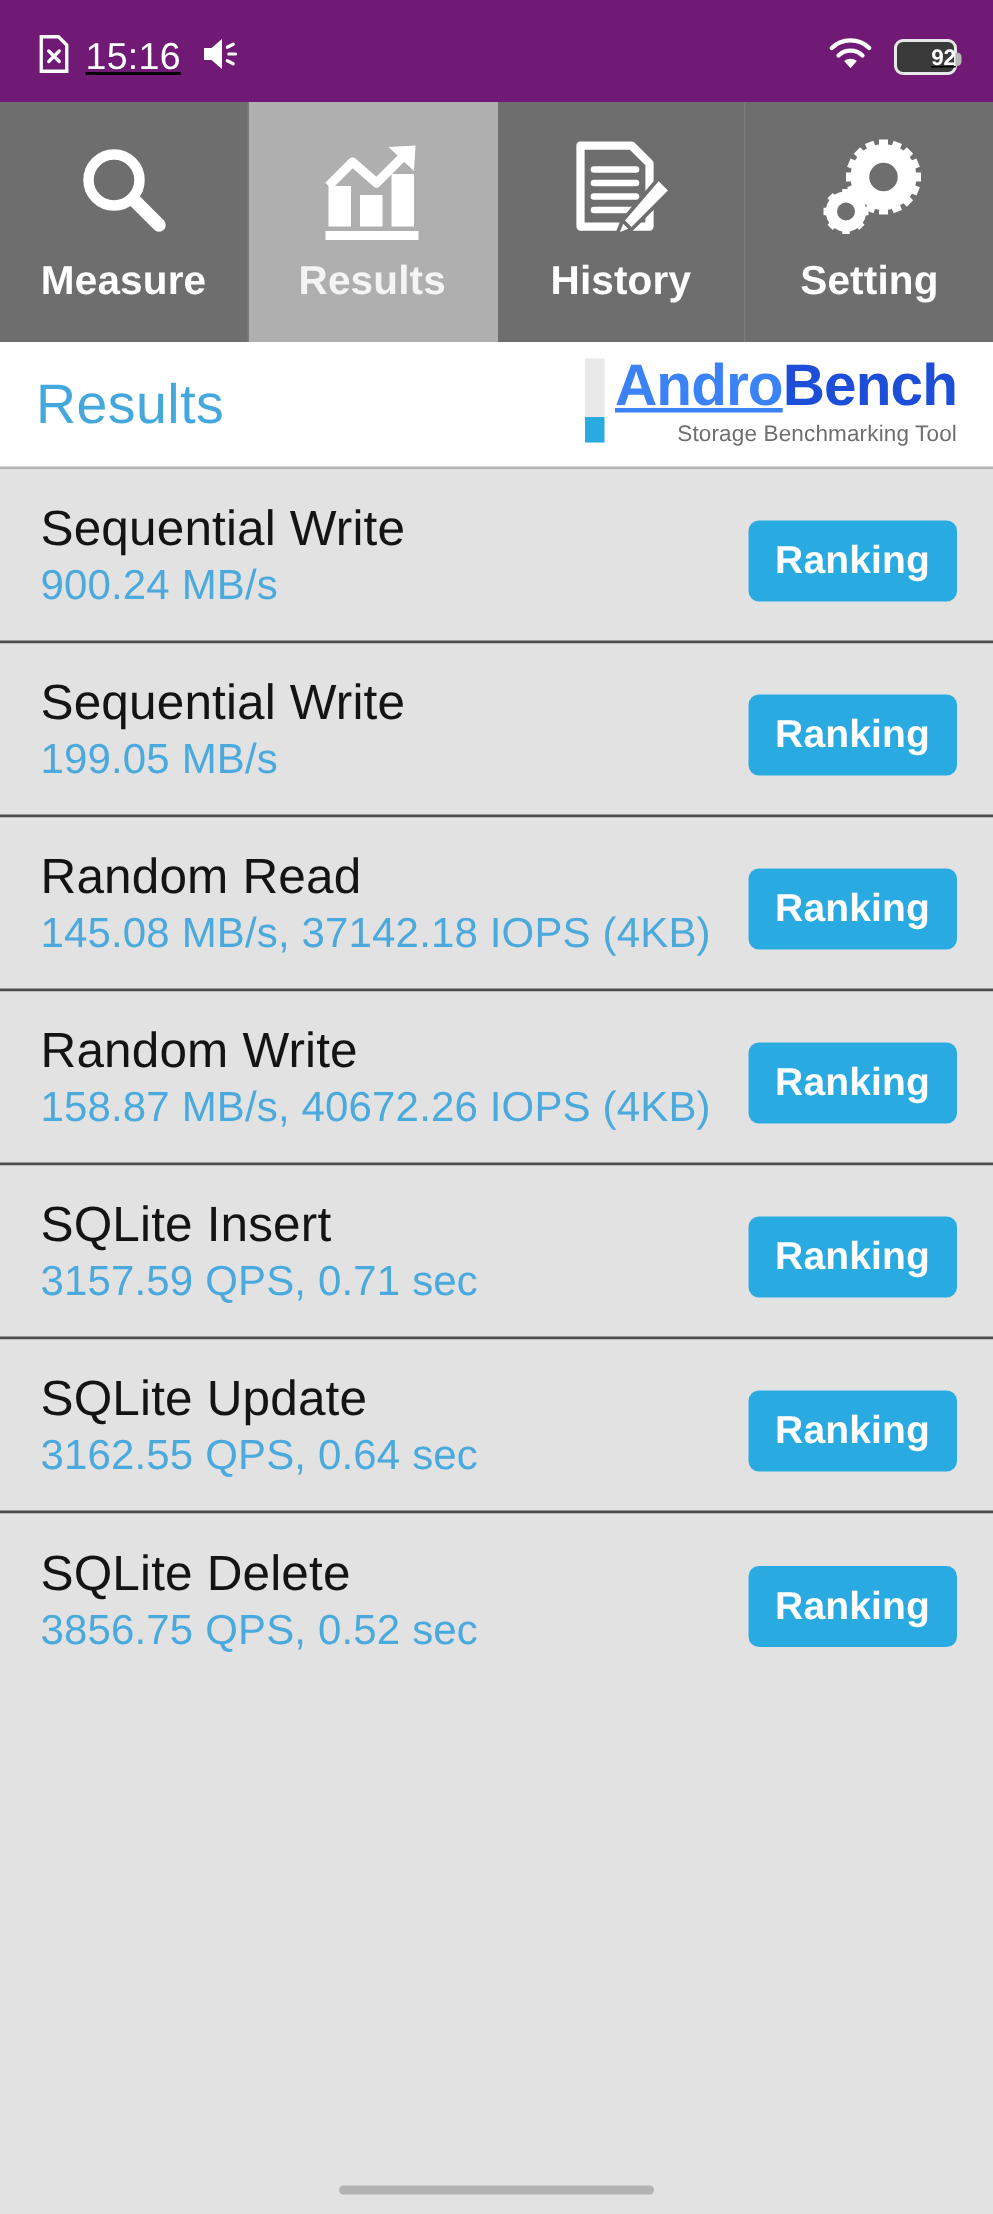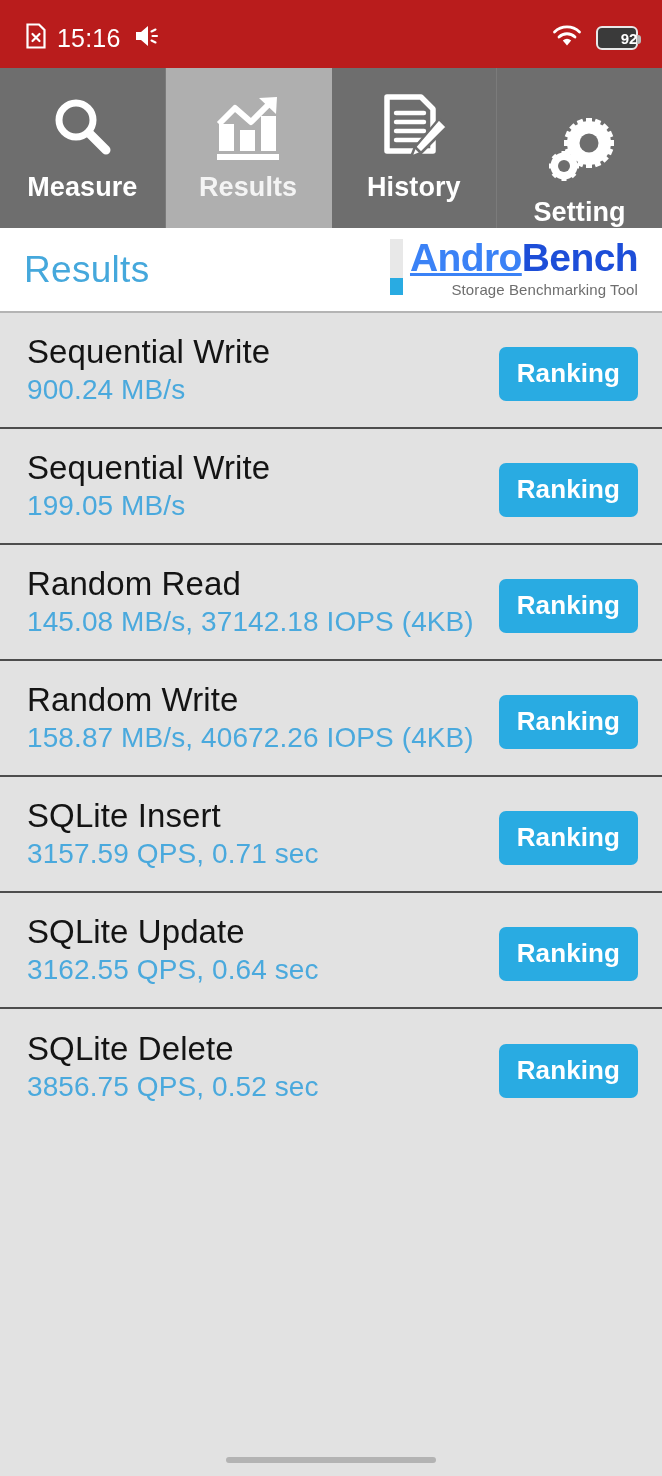--- a/index.html
+++ b/index.html
@@ -17,26 +17,27 @@
     width: 662px;
     height: 1476px;
     background: #e2e2e2;
     display: flex;
     flex-direction: column;
   }
 
   
   .statusbar {
     height: 68px;
-    background: #b91c1c;
+    background: #701a75;
     display: flex;
     align-items: center;
     justify-content: space-between;
     padding: 8px 24px 0 26px;
     flex: 0 0 68px;
+    text-decoration: underline;
   }
   .status-left, .status-right {
     display: flex;
     align-items: center;
   }
   .status-left { gap: 11px; }
   .status-right { gap: 14px; }
   .status-time {
     color: #ffffff;
     font-size: 25px;
@@ -88,21 +89,21 @@
     flex: 1 1 0;
     background: #6e6e6e;
     display: flex;
     flex-direction: column;
     align-items: center;
     justify-content: flex-start;
     padding-top: 20px;
     position: relative;
     border-right: 1px solid #7b7b7b;
   }
-  .tab:last-child { border-right: none; margin-top: 25px; }
+  .tab:last-child { border-right: none; }
   .tab.active { background: #afafaf; border-right-color: #afafaf; }
   .tab-icon {
     height: 80px;
     display: flex;
     align-items: center;
     justify-content: center;
   }
   .tab-label {
     color: #ffffff;
     font-size: 27px;

